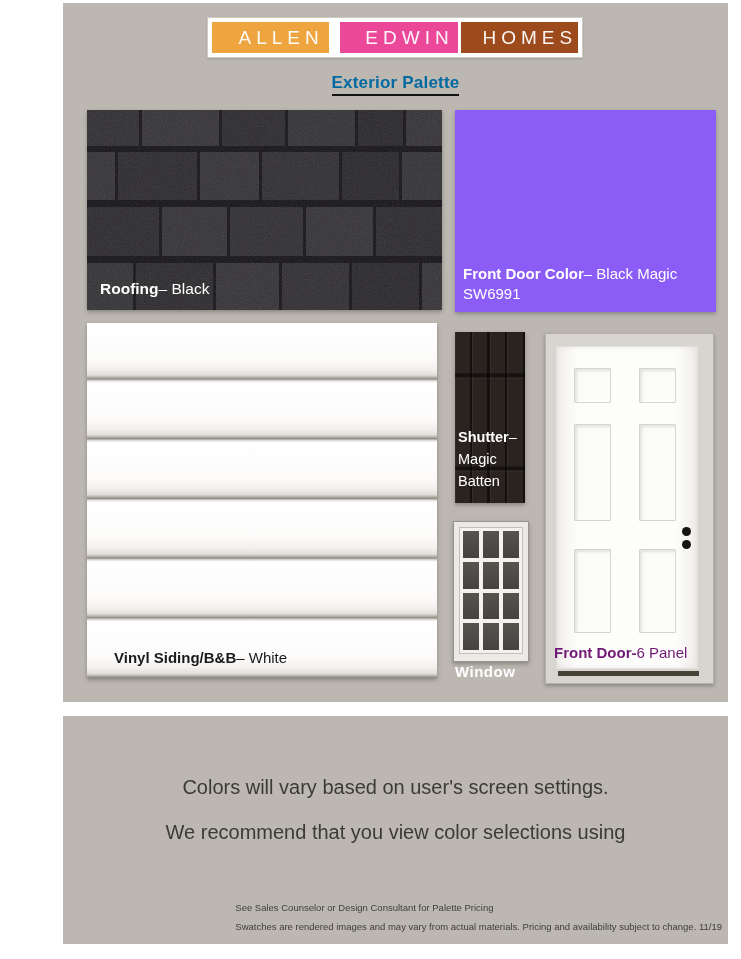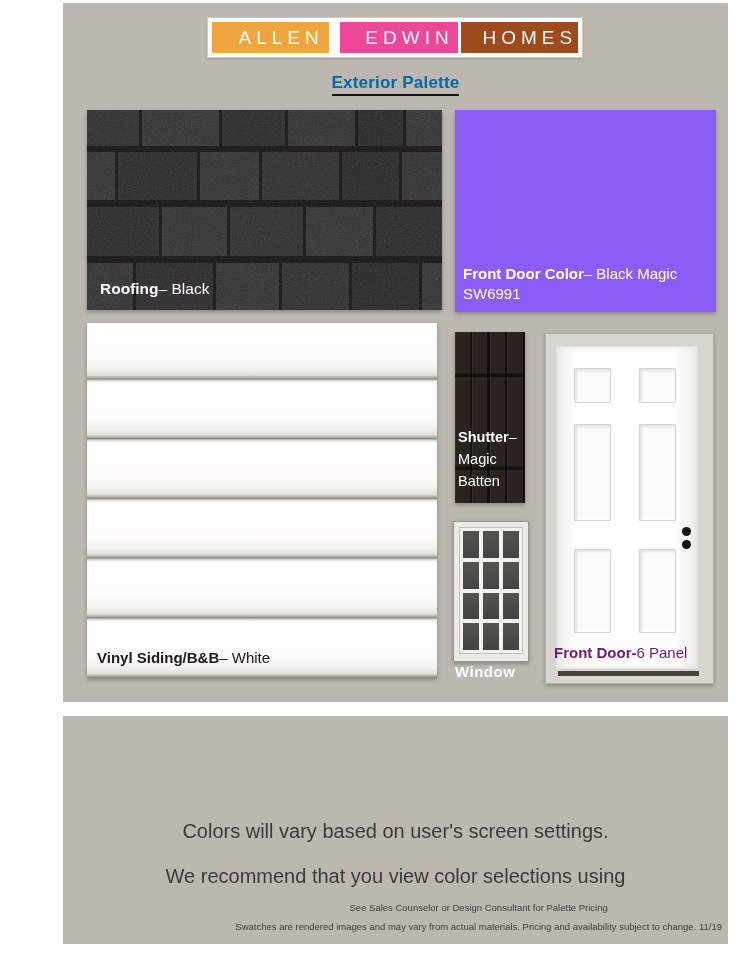--- a/index.html
+++ b/index.html
@@ -36,21 +36,21 @@
 
   
   .fdc { left:455px; top:110px; width:261px; height:202px; }
   .fdc .swatch-label { left:8px; bottom:8px; line-height:20px; font-size:15px; }
 
   
   .siding { left:87px; top:323px; width:350px; height:355px; background:#ffffff;
     background-image:repeating-linear-gradient(180deg,
       #ffffff 0px, #fcfbfa 36px, #f3f1ee 46px, #e2dfda 52px,
       #b3b0aa 54.5px, #8e8b85 56px, #d8d5d0 57.5px, #ffffff 59.7px); }
-  .siding .swatch-label { left:10px; bottom:12px; color:#1b1b1b;margin-top:12px; }
+  .siding .swatch-label { left:27px; bottom:12px; color:#1b1b1b;margin-top:12px; }
 
   
   .shutter { left:455px; top:332px; width:70px; height:171px; background-color:#2a2320;
     background-image:
       linear-gradient(180deg, rgba(0,0,0,0) 41px, rgba(0,0,0,0.5) 42px, rgba(0,0,0,0.5) 45px, rgba(255,255,255,0.06) 46px, rgba(0,0,0,0) 47px),
       linear-gradient(180deg, rgba(0,0,0,0) 134px, rgba(0,0,0,0.5) 135px, rgba(0,0,0,0.5) 138px, rgba(255,255,255,0.06) 139px, rgba(0,0,0,0) 140px),
       repeating-linear-gradient(90deg, rgba(255,255,255,0.05) 0 1px, rgba(0,0,0,0) 1px 15px, rgba(0,0,0,0.55) 15px 17.5px); }
   .shutter-label { position:absolute; left:458px; top:426px; color:#ffffff;
     font-size:14.5px; line-height:22px; white-space:nowrap; }
 
@@ -76,24 +76,24 @@
     box-shadow:inset 2px 2px 3px rgba(0,0,0,0.10), inset -1px -1px 1px rgba(255,255,255,0.9); }
   .dp-c1 { left:28px; } .dp-c2 { left:93px; }
   .dp-r1 { top:34px; height:35px; } .dp-r2 { top:90px; height:97px; } .dp-r3 { top:215px; height:84px; }
   .knob { position:absolute; border-radius:50%; background:#161412; }
   .knob-top { left:136px; top:193px; width:9px; height:9px; }
   .knob-bottom { left:136px; top:206px; width:9px; height:9px; }
   .threshold { position:absolute; left:12px; top:337px; width:141px; height:5px; background:#474339; }
   .door-label { position:absolute; left:8px; top:310px; font-size:15px; color:#701a75; white-space:nowrap; }
 
   
-  .msg { position:absolute; left:0; width:100%; text-align:center; color:#3b3a38; font-size:20px;margin-top:44px; }
+  .msg { position:absolute; left:0; width:100%; text-align:center; color:#3b3a38; font-size:20px; }
   .msg-1 { top:60px; }
   .msg-2 { top:102px; line-height:28px; }
-  .notes { position:absolute; right:6px; bottom:8px; text-align:center; color:#3d3d3b;
+  .notes { position:absolute; right:6px; bottom:8px; text-align:left; color:#3d3d3b;
     font-size:9.5px; line-height:19px; }
 </style>
 </head>
 <body>
 
 <div class="page">
 
   <div class="panel panel-top" style="background-color: rgb(188, 184, 177);"></div>
 
   <div class="logo-box">

